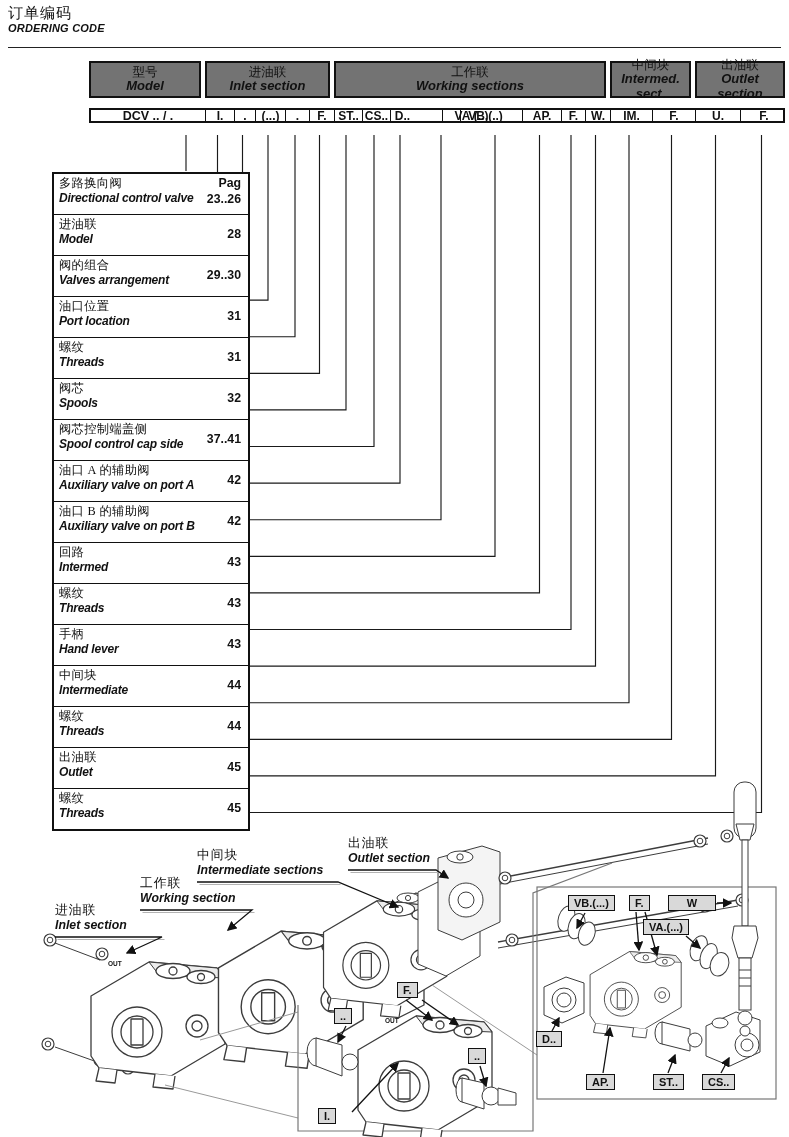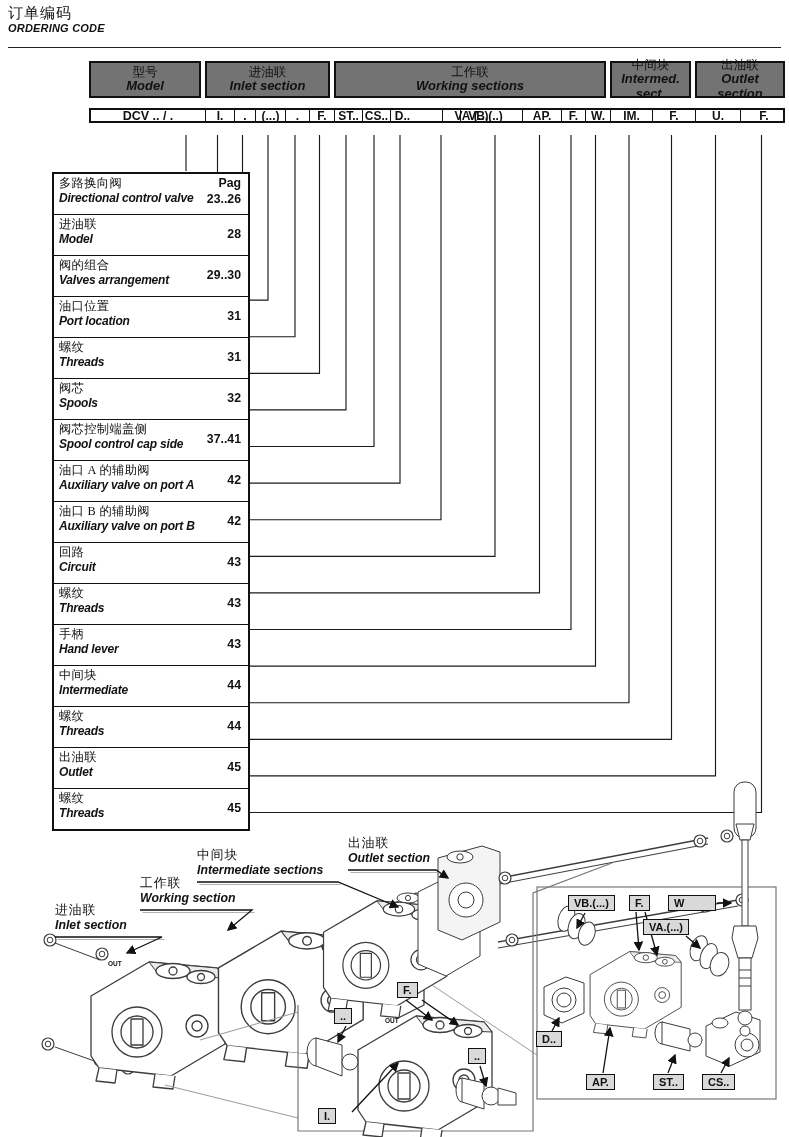--- a/index.html
+++ b/index.html
@@ -32,21 +32,21 @@
   .irow .en{font-size:12px;font-weight:bold;font-style:italic;line-height:1.15;letter-spacing:-.2px;white-space:nowrap;}
   .irow .pg{position:absolute;right:7px;top:50%;transform:translateY(-50%);font-weight:bold;font-size:12.3px;text-align:right;line-height:1.3;}
   .irow .pg.pg0{top:2px;transform:none;}
   
   #illu{position:absolute;left:0;top:760px;width:789px;height:377px;}
   #artSvg{left:0;top:0;}
   .sec-label{position:absolute;line-height:1.18;white-space:nowrap;}
   .sec-label .zh{font-size:12.8px;letter-spacing:1px;}
   .sec-label .en{font-size:12.3px;font-weight:bold;font-style:italic;}
   .callout{position:absolute;background:#d9d9d9;border:1.6px solid #111;font-weight:bold;font-size:11px;
-           padding:0 5px;line-height:14px;white-space:nowrap;}
+           padding:0 5px;line-height:14px;text-align:center;white-space:nowrap;}
 </style>
 </head>
 <body>
 
 <div id="titleZh" class="zhf">订单编码</div>
 <div id="titleEn">ORDERING CODE</div>
 <div id="titleRule"></div>
 
 <div id="grpWrap">
     <div class="grp" style="left: 89px; width: 112px;">
@@ -155,21 +155,21 @@
     </div>
     <div class="irow">
       <div class="zh zhf">油口 B 的辅助阀</div>
       <div class="en">Auxiliary valve on port B</div>
       <div class="pg">
         <div>42</div>
       </div>
     </div>
     <div class="irow">
       <div class="zh zhf">回路</div>
-      <div class="en">Circuit</div>
+      <div class="en">Intermed</div>
       <div class="pg">
         <div>43</div>
       </div>
     </div>
     <div class="irow">
       <div class="zh zhf">螺纹</div>
       <div class="en">Threads</div>
       <div class="pg">
         <div>43</div>
       </div>

